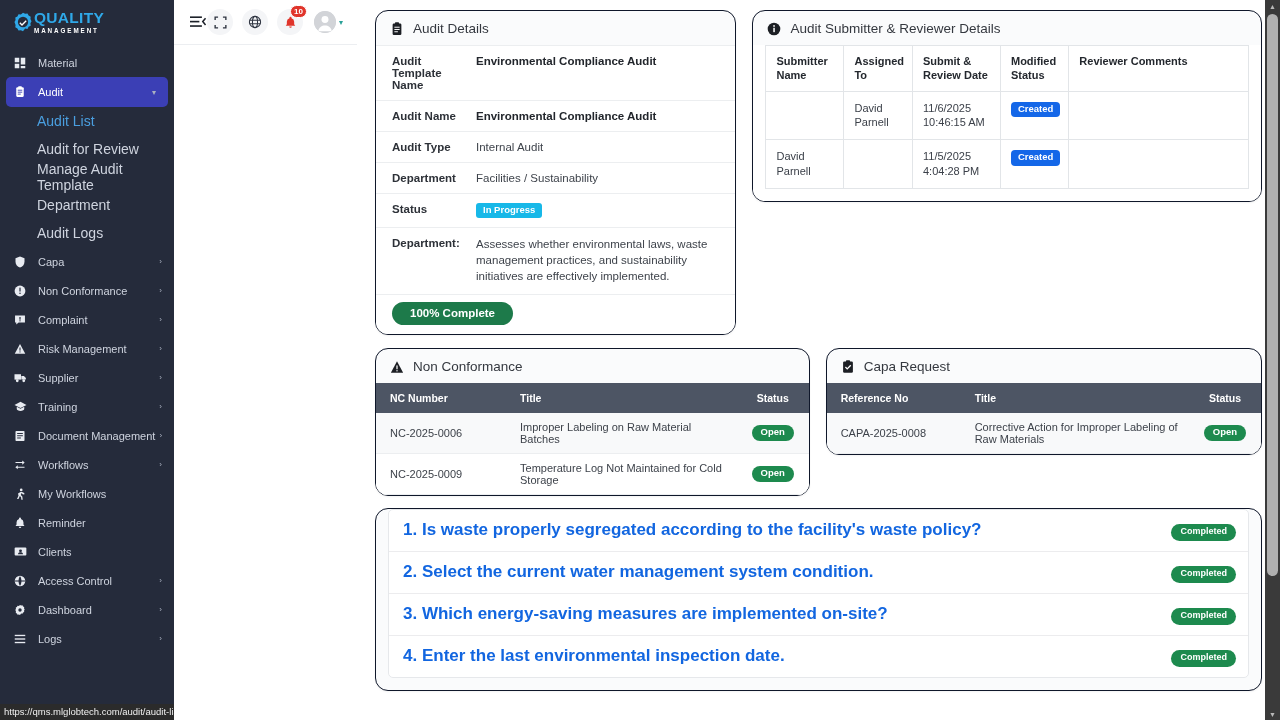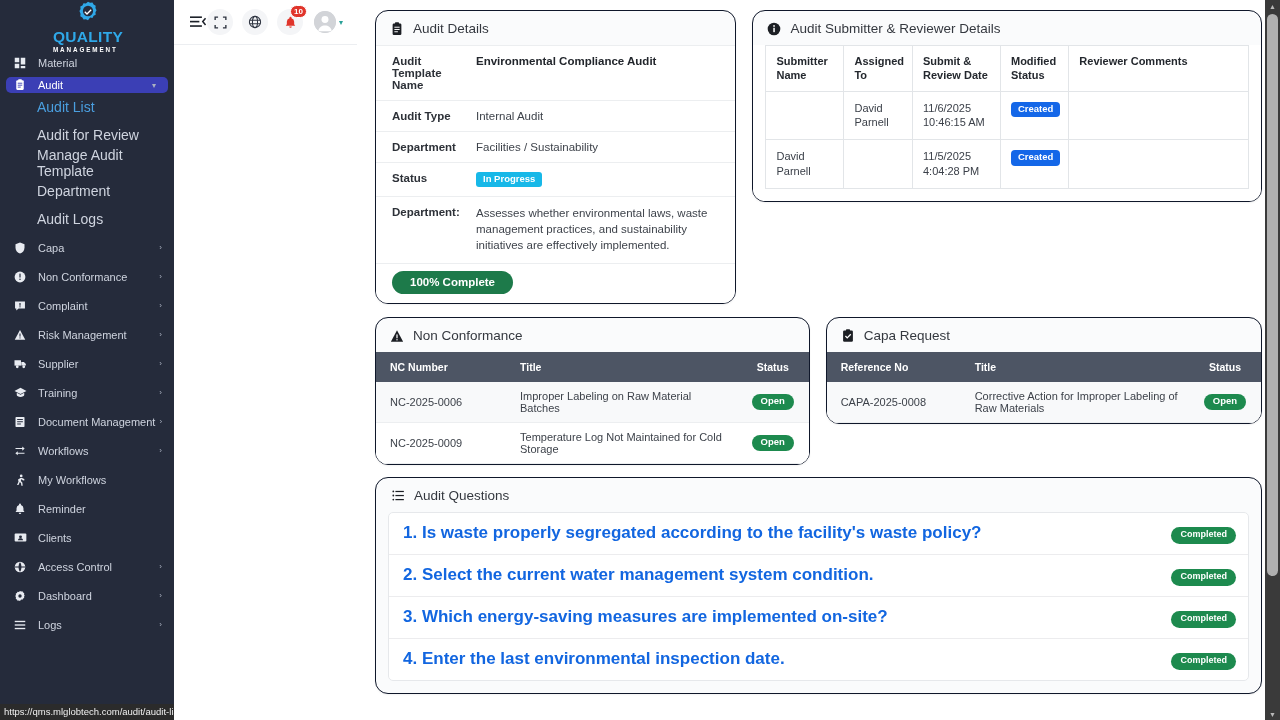--- a/index.html
+++ b/index.html
@@ -16,22 +16,20 @@
     width: 174px; height: 720px;
     background: #252b3b;
     flex: 0 0 174px;
     position: relative;
     overflow: hidden;
   }
   .brand {
     height: 44px;
     display: flex; align-items: center;
     padding: 0 10px 0 12px;
-    gap: 7px;
-    flex-direction: column;
   }
   .brand-mark { width: 22px; height: 22px; flex: 0 0 22px; }
   .brand-text { display: flex; flex-direction: column; line-height: 1; }
   .brand-top {
     font-size: 15.5px; font-weight: bold; color: #2fa8e8;
     letter-spacing: .3px;
   }
   .brand-sub {
     font-size: 6.3px; font-weight: bold; color: #ffffff;
     letter-spacing: 1.9px; margin-top: 2px;
@@ -56,21 +54,21 @@
   .nav-item .lbl { flex: 1 1 auto; white-space: nowrap; }
   .nav-item .caret {
     font-size: 8px; color: #aab1c1; margin-left: 4px;
   }
   .nav-item.active {
     background: #3b3fb5;
     color: #ffffff;
     border-radius: 5px;
     margin: 0 6px;
     padding-left: 8px;
-    height: 16px;
+    height: 30px;
   }
   .nav-item.active .ico { color: #ffffff; }
   .nav-sub {
     display: flex; align-items: center;
     height: 28px;
     padding-left: 37px;
     font-size: 14px;
     color: #cfd4df;
     cursor: pointer;
   }
@@ -580,20 +578,24 @@
           <span>Audit Details</span>
         </div>
         <div class="card-body">
           <table class="kv-table">
             <tbody>
               <tr>
                 <td class="k">Audit Template Name</td>
                 <td class="v strong">Environmental Compliance Audit</td>
               </tr>
               <tr>
+                <td class="k">Audit Name</td>
+                <td class="v strong">Environmental Compliance Audit</td>
+              </tr>
+              <tr>
                 <td class="k">Audit Type</td>
                 <td class="v">Internal Audit</td>
               </tr>
               <tr>
                 <td class="k">Department</td>
                 <td class="v">Facilities / Sustainability</td>
               </tr>
               <tr>
                 <td class="k">Status</td>
                 <td class="v">
@@ -729,33 +731,20 @@
                   <span class="badge badge-open">Open</span>
                 </td>
               </tr>
             </tbody>
           </table>
         </div>
       </section>
     </div>
 
     <section class="card q-card">
-      <div class="card-head" style="padding-left:16px;">
-        <span class="hico">
-          <svg viewBox="0 0 16 16" width="13" height="13">
-            <circle cx="1.6" cy="3" r="1.1" fill="#1c1f24"></circle>
-              <rect x="4.2" y="2.3" width="10.4" height="1.5" fill="#1c1f24"></rect>
-            <circle cx="1.6" cy="8" r="1.1" fill="#1c1f24"></circle>
-              <rect x="4.2" y="7.3" width="10.4" height="1.5" fill="#1c1f24"></rect>
-            <circle cx="1.6" cy="13" r="1.1" fill="#1c1f24"></circle>
-              <rect x="4.2" y="12.3" width="10.4" height="1.5" fill="#1c1f24"></rect>
-          </svg>
-        </span>
-        <span>Audit Questions</span>
-      </div>
       <div class="q-inner">
         <div class="q-row">
           <span class="q-text">1. Is waste properly segregated according to the facility's waste policy?</span>
           <span class="q-status"><span class="badge badge-completed">Completed</span></span>
         </div>
         <div class="q-row">
           <span class="q-text">2. Select the current water management system condition.</span>
           <span class="q-status"><span class="badge badge-completed">Completed</span></span>
         </div>
         <div class="q-row">

